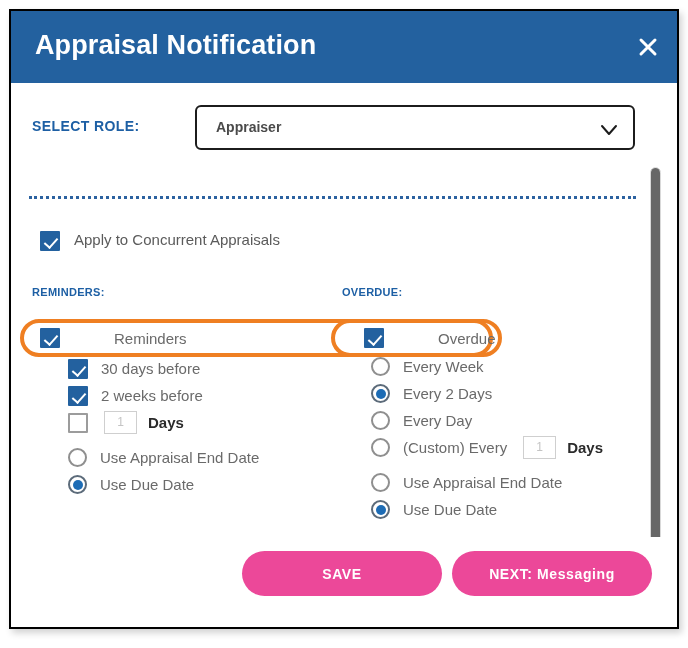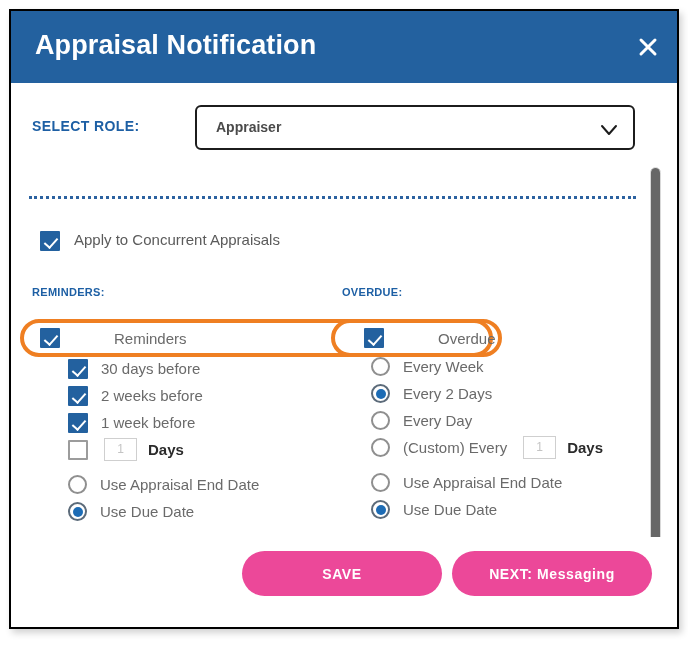--- a/index.html
+++ b/index.html
@@ -361,24 +361,20 @@
     <div id="reminders-options" class="option-list">
       <div class="opt-row">
         <span class="checkbox checked"></span>
         <span class="opt-label">30 days before</span>
       </div>
       <div class="opt-row">
         <span class="checkbox checked"></span>
         <span class="opt-label">2 weeks before</span>
       </div>
       <div class="opt-row">
-        <span class="checkbox checked"></span>
-        <span class="opt-label">1 week before</span>
-      </div>
-      <div class="opt-row">
         <span class="checkbox"></span>
         <span class="days-input">1</span>
         <span class="days-label">Days</span>
       </div>
       <div class="opt-row spaced">
         <span class="radio"></span>
         <span class="opt-label">Use Appraisal End Date</span>
       </div>
       <div class="opt-row">
         <span class="radio selected"></span>

